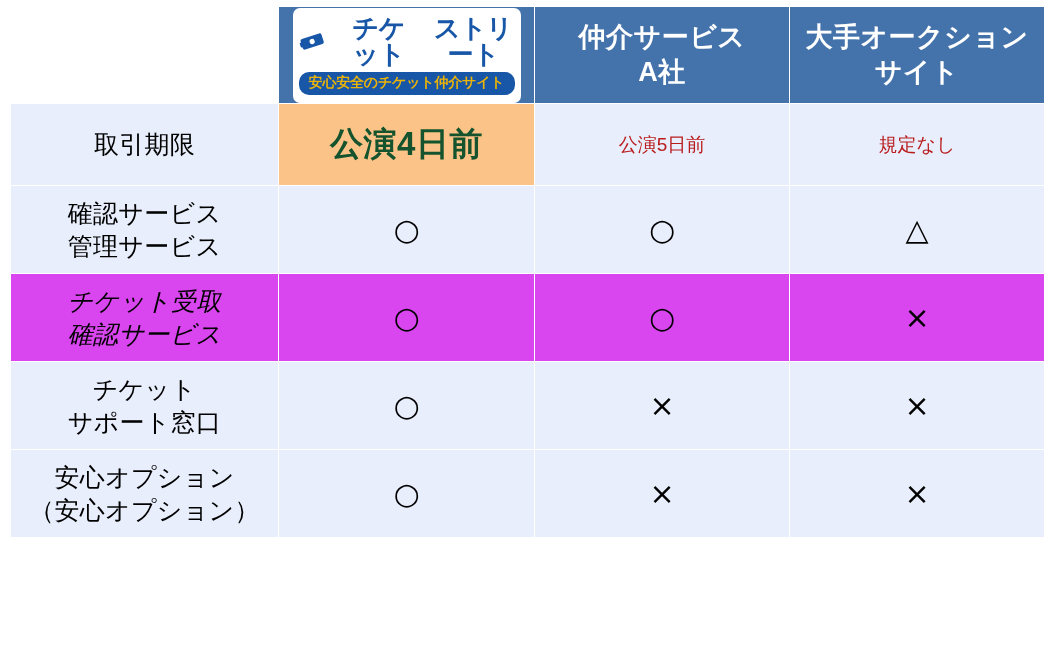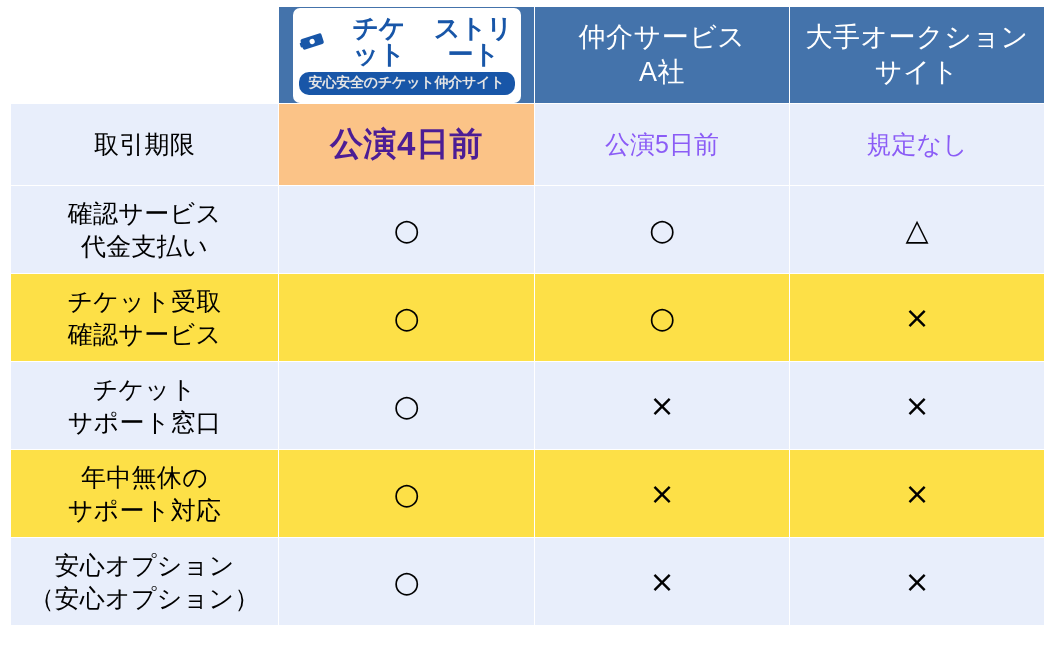--- a/index.html
+++ b/index.html
@@ -27,21 +27,21 @@
   col.c-brand { width: 256px; }
   col.c-a     { width: 255px; }
   col.c-b     { width: 255px; }
 
   
   thead tr { height: 97px; }
   th.header-cell {
     background: #4473ab;
     color: #ffffff;
     font-size: 27px;
-    font-weight: normal;
+    font-weight: bold;
     line-height: 1.28;
     letter-spacing: 0.5px;
   }
   th.header-corner {
     background: #ffffff;
     border: 1px solid #ffffff;
   }
   th.header-brand {
     background: #4473ab;
     padding: 0;
@@ -75,21 +75,21 @@
   }
   .logo-text-2 {
     color: #1856a8;
     font-size: 26px;
     font-weight: bold;
     letter-spacing: -0.5px;
   }
   .logo-sub {
     margin-top: 5px;
     background: #1856a8;
-    color: #e5e5e5;
+    color: #eab308;
     font-size: 14px;
     font-weight: bold;
     border-radius: 10px;
     padding: 2px 4px 3px 4px;
     letter-spacing: -0.2px;
     white-space: nowrap;
   }
 
   
   tbody tr { height: 88px; }
@@ -99,39 +99,39 @@
     text-align: left;
     padding-left: 16px;
     font-size: 25px;
     color: #000000;
     line-height: 1.3;
     letter-spacing: 0.3px;
   }
   td.label-cell.two-line { padding-top: 2px; }
 
   td.value-cell {
-    font-size: 25px;
-    color: #8b5cf6;
+    font-size: 19px;
+    color: #b91c1c;
   }
   td.mark-cell {
     font-size: 30px;
     color: #000000;
     font-family: "DejaVu Sans", sans-serif;
   }
   td.highlight-cell {
     background: #fbc387 !important;
     font-size: 33px;
     font-weight: bold;
-    color: #4c1d95;
+    color: #14532d;
     letter-spacing: 0.5px;
   }
 
   
   tr.stripe-light td { background: #e8eefb; }
-  tr.stripe-dark  td { background: #fde047; }
+  tr.stripe-dark  td { background: #d946ef; font-style: italic; }
   tr.row-first td   { background: #e8eefb; }
 </style>
 </head>
 <body>
 
 <table id="comparison-table">
   <colgroup>
     <col class="c-label">
     <col class="c-brand">
     <col class="c-a">
@@ -175,21 +175,21 @@
         <div>取引期限</div>
       </td>
       <td class="value-cell highlight-cell">公演4日前</td>
       <td class="value-cell">公演5日前</td>
       <td class="value-cell">規定なし</td>
     </tr>
 
     <tr class="stripe-light">
       <td class="label-cell two-line">
         <div>確認サービス</div>
-        <div>代金支払い</div>
+        <div>管理サービス</div>
       </td>
       <td class="mark-cell">○</td>
       <td class="mark-cell">○</td>
       <td class="mark-cell">△</td>
     </tr>
 
     <tr class="stripe-dark">
       <td class="label-cell two-line">
         <div>チケット受取</div>
         <div>確認サービス</div>
@@ -202,29 +202,20 @@
     <tr class="stripe-light">
       <td class="label-cell two-line">
         <div>チケット</div>
         <div>サポート窓口</div>
       </td>
       <td class="mark-cell">○</td>
       <td class="mark-cell">×</td>
       <td class="mark-cell">×</td>
     </tr>
 
-    <tr class="stripe-dark">
-      <td class="label-cell two-line">
-        <div>年中無休の</div>
-        <div>サポート対応</div>
-      </td>
-      <td class="mark-cell">○</td>
-      <td class="mark-cell">×</td>
-      <td class="mark-cell">×</td>
-    </tr>
 
     <tr class="stripe-light">
       <td class="label-cell two-line">
         <div>安心オプション</div>
         <div>（安心オプション）</div>
       </td>
       <td class="mark-cell">○</td>
       <td class="mark-cell">×</td>
       <td class="mark-cell">×</td>
     </tr>

